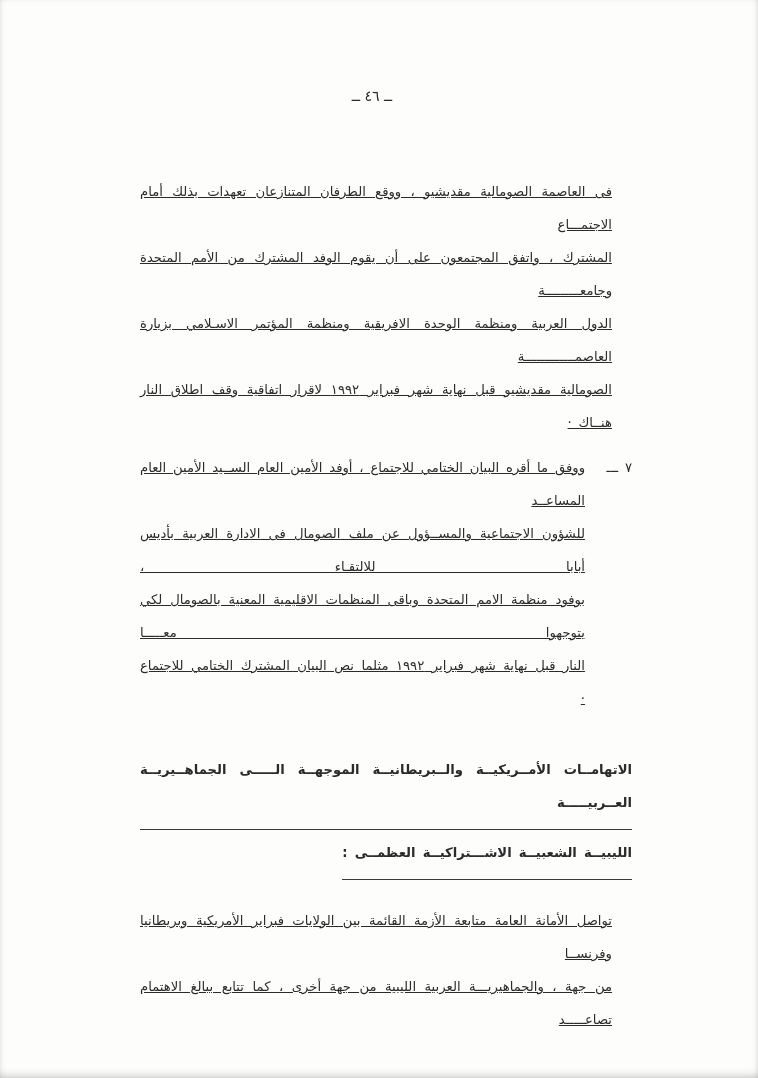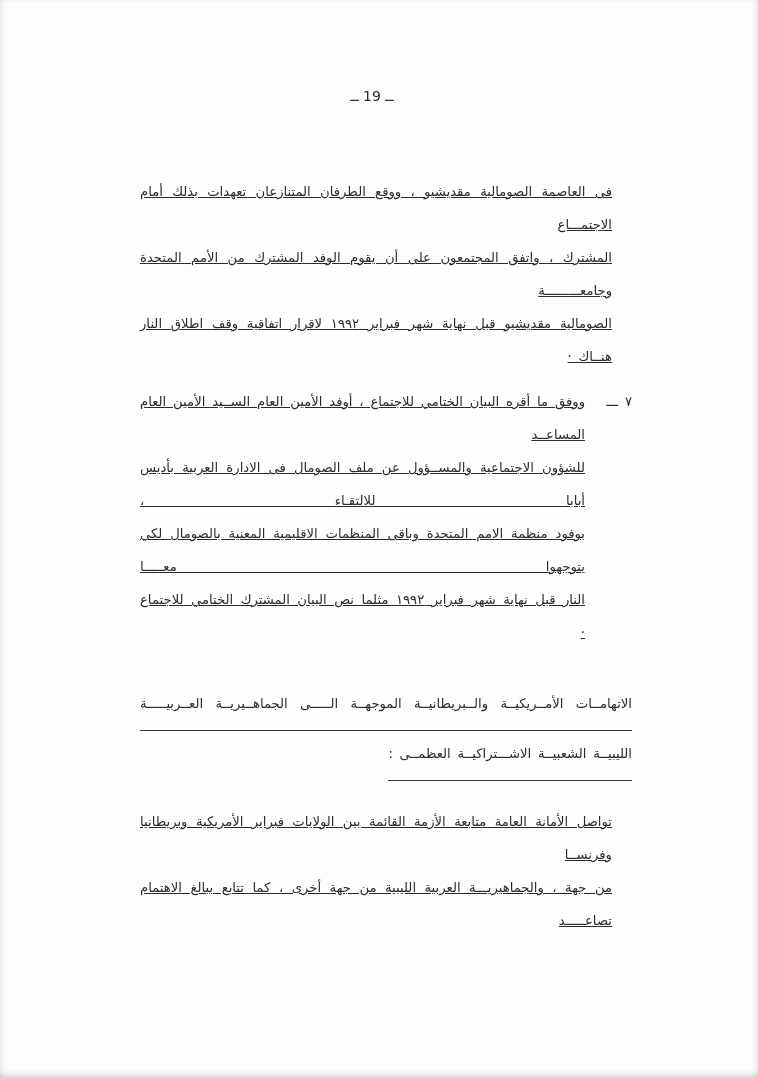--- a/index.html
+++ b/index.html
@@ -27,44 +27,45 @@
   .para-plain{margin-left:0;margin-right:0;padding-left:0;padding-right:20px;}
   .tline{text-align:justify;text-align-last:justify;white-space:normal;}
   .tline.last{text-align-last:right;}
   .item{display:flex;}
   .item-marker{flex:0 0 47px;width:47px;}
   .item-body{flex:1 1 auto;min-width:0;}
   .para-somalia{margin-top:175px;}
   .item-7{margin-top:12px;}
   .heading{margin-top:38px;display:flex;}
   .heading-num{flex:0 0 47px;width:47px;}
-  .heading-body{flex:1 1 auto;min-width:0;}
+  .heading-body{flex:1 1 auto;min-width:0;font-weight:bold;}
   .h-line1{
     text-align:justify;text-align-last:justify;
     border-bottom:1.6px solid #3a3a3a;padding-bottom:10px;
   }
   .h-line2-wrap{margin-top:6px;text-align:right;}
   .h-line2{
     display:inline-block;line-height:26px;padding-bottom:13px;
     border-bottom:1.6px solid #3a3a3a;
   }
   .para-libya-intro{margin-top:24px;}
 </style>
 </head>
 <body>
 
 <div class="page">
 
-  <div class="page-number">ــ 19 ــ</div>
+  <div class="page-number">ــ ٤٦ ــ</div>
 
   <div class="content">
 
     <div class="para para-plain para-somalia">
         <div class="tline">فى العاصمة الصومالية مقديشيو ، ووقع الطرفان المتنازعان تعهدات بذلك أمام الاجتمـــاع</div>
         <div class="tline">المشترك ، واتفق المجتمعون على أن يقوم الوفد المشترك من الأمم المتحدة وجامعـــــــــة</div>
+        <div class="tline">الدول العربية ومنظمة الوحدة الافريقية ومنظمة المؤتمر الاسـلامي بزيارة العاصمـــــــــــــة</div>
         <div class="tline last">الصومالية مقديشيو قبل نهاية شهر فبراير ١٩٩٢ لاقرار اتفاقية وقف اطلاق النار هنــاك ·</div>
       </div>
 
     <div class="item item-7">
       <div class="item-marker">٧ ـــ</div>
       <div class="item-body para">
           <div class="tline">ووفق ما أقره البيان الختامي للاجتماع ، أوفد الأمين العام الســيد الأمين العام المساعــد</div>
           <div class="tline">للشؤون الاجتماعية والمســؤول عن ملف الصومال فى الادارة العربية بأديس أبابا للالتقـاء ،</div>
           <div class="tline">بوفود منظمة الامم المتحدة وباقى المنظمات الاقليمية المعنية بالصومال لكي يتوجهوا معـــــا</div>
           <div class="tline last">النار قبل نهاية شهر فبراير ١٩٩٢ مثلما نص البيان المشترك الختامي للاجتماع ·</div>

